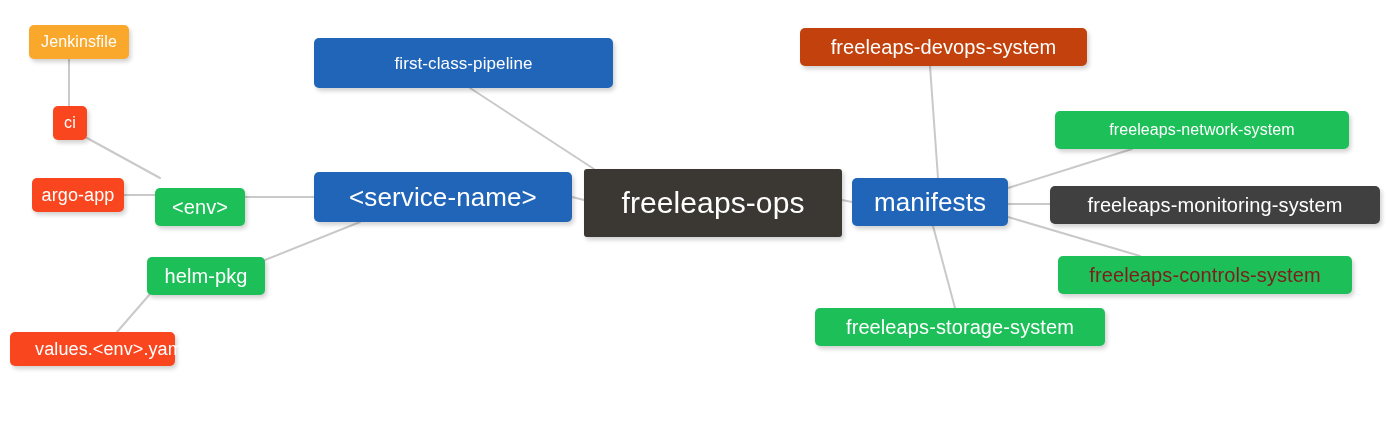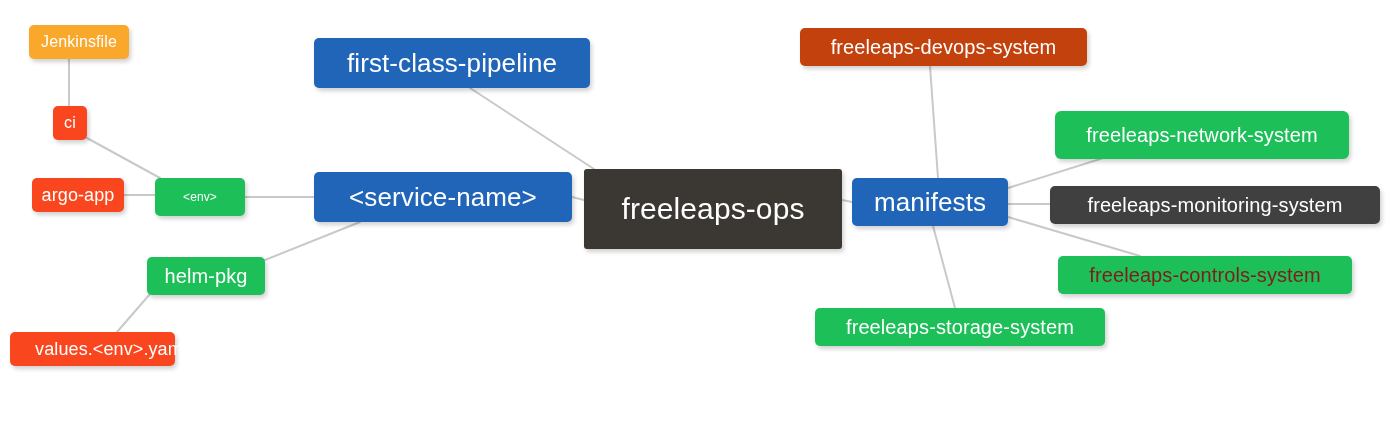--- a/index.html
+++ b/index.html
@@ -62,54 +62,54 @@
       <line x1="160" y1="178" x2="87" y2="138" stroke="#c9c9c9" stroke-width="2" stroke-linecap="round"></line>
       <line x1="155" y1="195" x2="124" y2="195" stroke="#c9c9c9" stroke-width="2" stroke-linecap="round"></line>
       <line x1="69" y1="106" x2="69" y2="59" stroke="#c9c9c9" stroke-width="2" stroke-linecap="round"></line>
       <line x1="150" y1="294" x2="117" y2="332" stroke="#c9c9c9" stroke-width="2" stroke-linecap="round"></line>
       <line x1="938" y1="178" x2="930" y2="66" stroke="#c9c9c9" stroke-width="2" stroke-linecap="round"></line>
       <line x1="1008" y1="188" x2="1132" y2="149" stroke="#c9c9c9" stroke-width="2" stroke-linecap="round"></line>
       <line x1="1008" y1="204" x2="1050" y2="204" stroke="#c9c9c9" stroke-width="2" stroke-linecap="round"></line>
       <line x1="1008" y1="217" x2="1140" y2="256" stroke="#c9c9c9" stroke-width="2" stroke-linecap="round"></line>
       <line x1="933" y1="226" x2="955" y2="308" stroke="#c9c9c9" stroke-width="2" stroke-linecap="round"></line>
     </svg>
-<div class="node root" style="left: 584px; top: 169px; width: 258px; height: 80px; background: rgb(59, 55, 51); font-size: 30px; color: rgb(255, 255, 255);">
+<div class="node root" style="left: 584px; top: 169px; width: 258px; height: 68px; background: rgb(59, 55, 51); font-size: 30px; color: rgb(255, 255, 255);">
       <span class="node-label">freeleaps-ops</span>
     </div>
     <div class="node" style="left: 314px; top: 172px; width: 258px; height: 50px; background: rgb(32, 101, 184); font-size: 26px; color: rgb(255, 255, 255);">
       <span class="node-label">&lt;service-name&gt;</span>
     </div>
-    <div class="node" style="left: 314px; top: 38px; width: 276px; height: 50px; background: rgb(32, 101, 184); font-size: 26px; color: rgb(255, 255, 255);">
+    <div class="node" style="left: 314px; top: 38px; width: 299px; height: 50px; background: rgb(32, 101, 184); font-size: 17px; color: rgb(255, 255, 255);">
       <span class="node-label">first-class-pipeline</span>
     </div>
     <div class="node" style="left: 852px; top: 178px; width: 156px; height: 48px; background: rgb(32, 101, 184); font-size: 26px; color: rgb(255, 255, 255);">
       <span class="node-label">manifests</span>
     </div>
-    <div class="node" style="left: 155px; top: 178px; width: 90px; height: 38px; background: rgb(28, 191, 88); font-size: 12px; color: rgb(255, 255, 255);">
+    <div class="node" style="left: 155px; top: 188px; width: 90px; height: 38px; background: rgb(28, 191, 88); font-size: 20px; color: rgb(255, 255, 255);">
       <span class="node-label">&lt;env&gt;</span>
     </div>
     <div class="node" style="left: 147px; top: 257px; width: 118px; height: 38px; background: rgb(28, 191, 88); font-size: 20px; color: rgb(255, 255, 255);">
       <span class="node-label">helm-pkg</span>
     </div>
     <div class="node" style="left: 53px; top: 106px; width: 34px; height: 34px; background: rgb(249, 70, 30); font-size: 16px; color: rgb(255, 255, 255);">
       <span class="node-label">ci</span>
     </div>
     <div class="node" style="left: 19px; top: 25px; width: 100px; height: 34px; background: rgb(250, 168, 44); font-size: 16px; color: rgb(255, 255, 255); margin-left: 10px;">
       <span class="node-label">Jenkinsfile</span>
     </div>
     <div class="node" style="left: 32px; top: 178px; width: 92px; height: 34px; background: rgb(249, 70, 30); font-size: 18px; color: rgb(255, 255, 255);">
       <span class="node-label">argo-app</span>
     </div>
     <div class="node" style="left: 10px; top: 332px; width: 165px; height: 34px; background: rgb(249, 70, 30); font-size: 18px; color: rgb(255, 255, 255); padding-left: 48px;">
       <span class="node-label">values.&lt;env&gt;.yaml</span>
     </div>
     <div class="node" style="left: 800px; top: 28px; width: 287px; height: 38px; background: #c2410c; font-size: 20px; color: rgb(255, 255, 255);">
       <span class="node-label">freeleaps-devops-system</span>
     </div>
-    <div class="node" style="left: 1055px; top: 111px; width: 294px; height: 48px; background: rgb(28, 191, 88); font-size: 20px; color: rgb(255, 255, 255); border-radius: 6px;">
+    <div class="node" style="left: 1055px; top: 111px; width: 294px; height: 38px; background: rgb(28, 191, 88); font-size: 16px; color: rgb(255, 255, 255);">
       <span class="node-label">freeleaps-network-system</span>
     </div>
     <div class="node" style="left: 1050px; top: 186px; width: 330px; height: 38px; background: #404040; font-size: 20px; color: rgb(255, 255, 255);">
       <span class="node-label">freeleaps-monitoring-system</span>
     </div>
     <div class="node" style="left: 1058px; top: 256px; width: 294px; height: 38px; background: rgb(28, 191, 88); font-size: 20px; color: #7f1d1d;">
       <span class="node-label">freeleaps-controls-system</span>
     </div>
     <div class="node" style="left: 815px; top: 308px; width: 290px; height: 38px; background: rgb(28, 191, 88); font-size: 20px; color: rgb(255, 255, 255);">
       <span class="node-label">freeleaps-storage-system</span>

